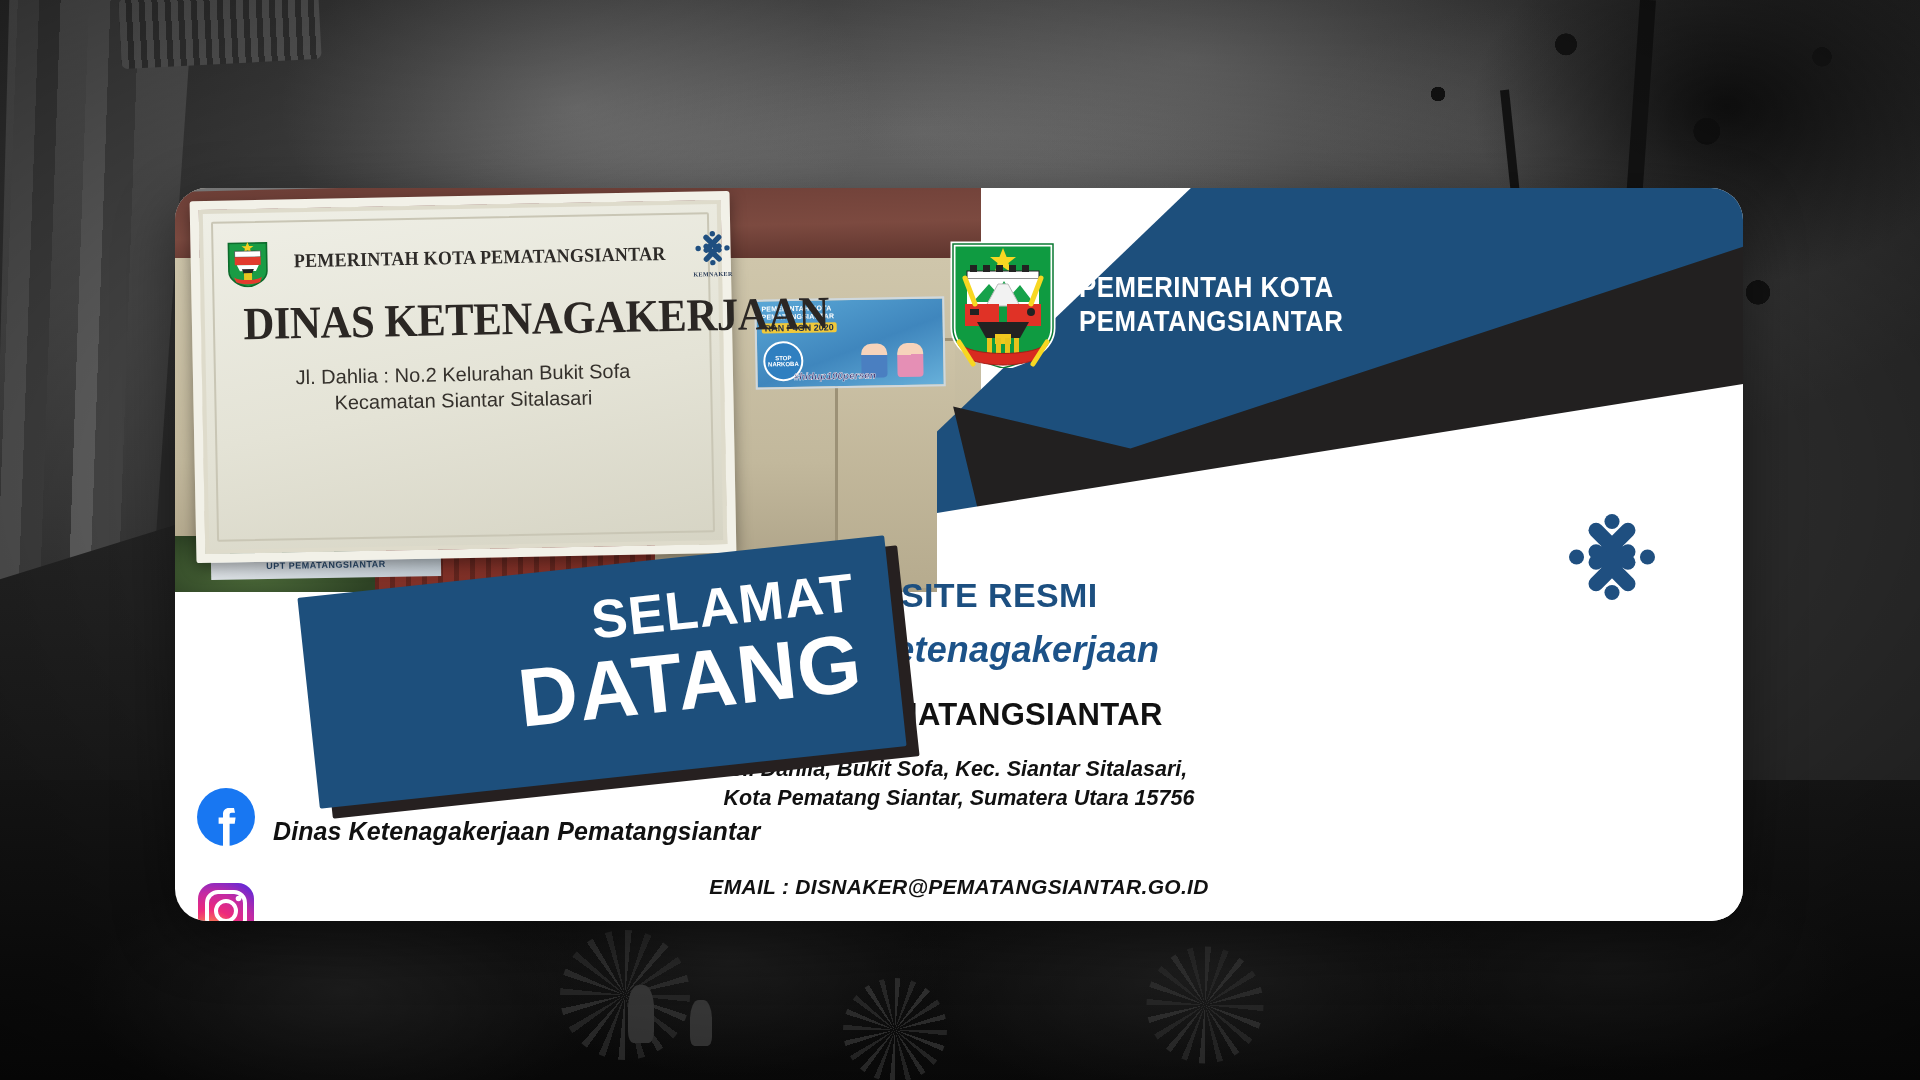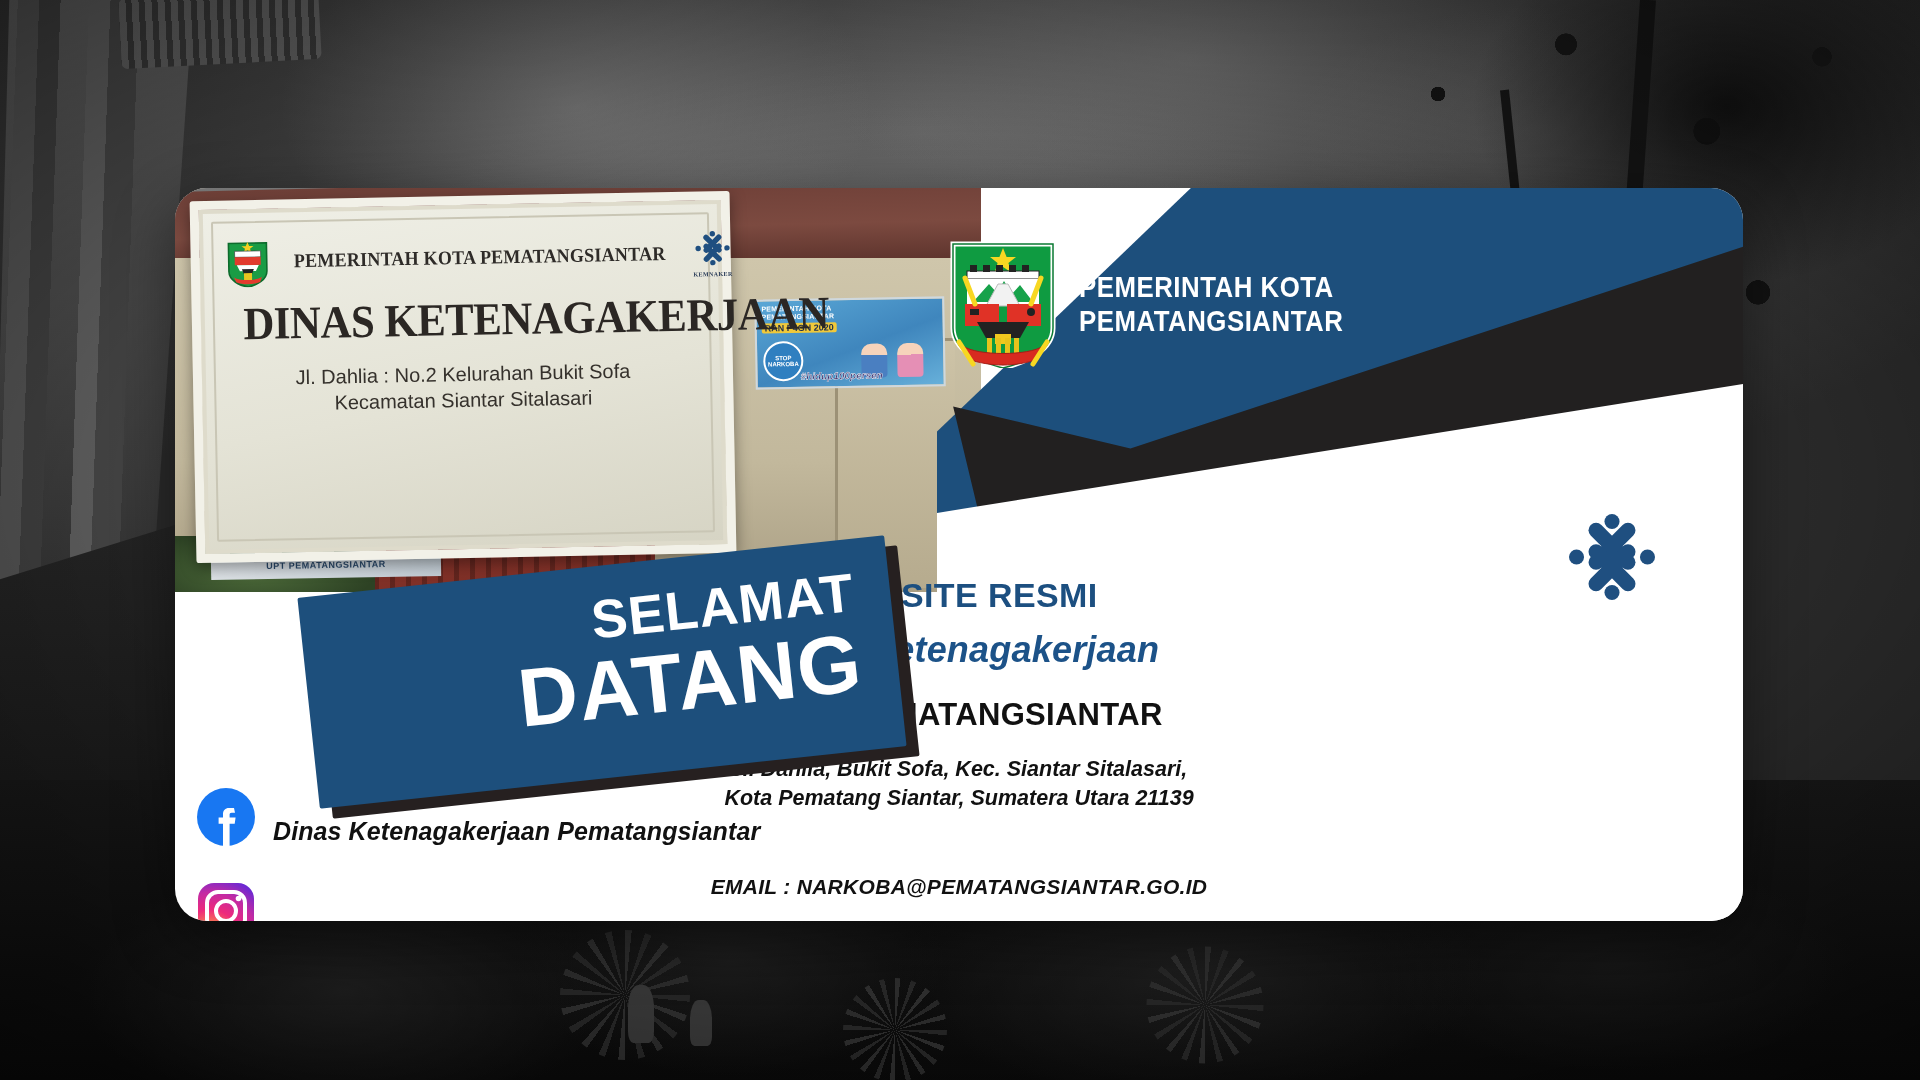--- a/index.html
+++ b/index.html
@@ -186,21 +186,21 @@
   .ph-banner .pb-ran {
     display:inline-block; background:#f0c93a; color:#24324a; padding:0 3px;
     border-radius:2px; font-size:9px; margin-top:2px;
   }
   .ph-banner .pb-stop {
     position:absolute; left:6px; bottom:6px; width:40px; height:40px; border-radius:50%;
     background:#2f7fc0; border:2px solid #fff; font-size:6px; display:flex;
     align-items:center; justify-content:center; text-align:center; line-height:1;
   }
   .ph-banner .pb-hash {
-    position:absolute; left:43px; bottom:5px; font-size:10px; font-style:italic;
+    position:absolute; left:36px; bottom:5px; font-size:10px; font-style:italic;
     color:#3a2a66; -webkit-text-stroke:.4px #fff;
   }
   .ph-kid {
     position:absolute; bottom:8px; width:26px; height:34px; border-radius:10px 10px 4px 4px;
   }
   .ph-upt {
     position:absolute; left:36px; bottom:14px; width:230px; height:26px;
     background:linear-gradient(90deg,#dfe4e8,#c2ccd4); transform:rotate(-1deg);
     font-size:9px; font-weight:700; color:#2b4a6b; display:flex; align-items:center;
     justify-content:center; letter-spacing:.5px;
@@ -415,23 +415,23 @@
       <rect x="6" y="21.5" width="28" height="7" rx="3.5" transform="rotate(45 20 25)"></rect>
     </g>
   </svg>
 
   <div class="wp-text">
     <div class="t-website">WEBSITE RESMI</div>
     <div class="t-dinas">Dinas Ketenagakerjaan</div>
     <div class="t-kota">KOTA PEMATANGSIANTAR</div>
     <div class="t-addr">
       <div>Jl. Dahlia, Bukit Sofa, Kec. Siantar Sitalasari,</div>
-      <div>Kota Pematang Siantar, Sumatera Utara 21139</div>
-    </div>
-    <div class="t-email">EMAIL : NARKOBA@PEMATANGSIANTAR.GO.ID</div>
+      <div>Kota Pematang Siantar, Sumatera Utara 15756</div>
+    </div>
+    <div class="t-email">EMAIL : DISNAKER@PEMATANGSIANTAR.GO.ID</div>
   </div>
 
   <div class="sd-shadow"></div>
   <div class="sd">
     <div class="sd-1">SELAMAT</div>
     <div class="sd-2">DATANG</div>
   </div>
 
   <div class="socials">
     <div class="srow">

